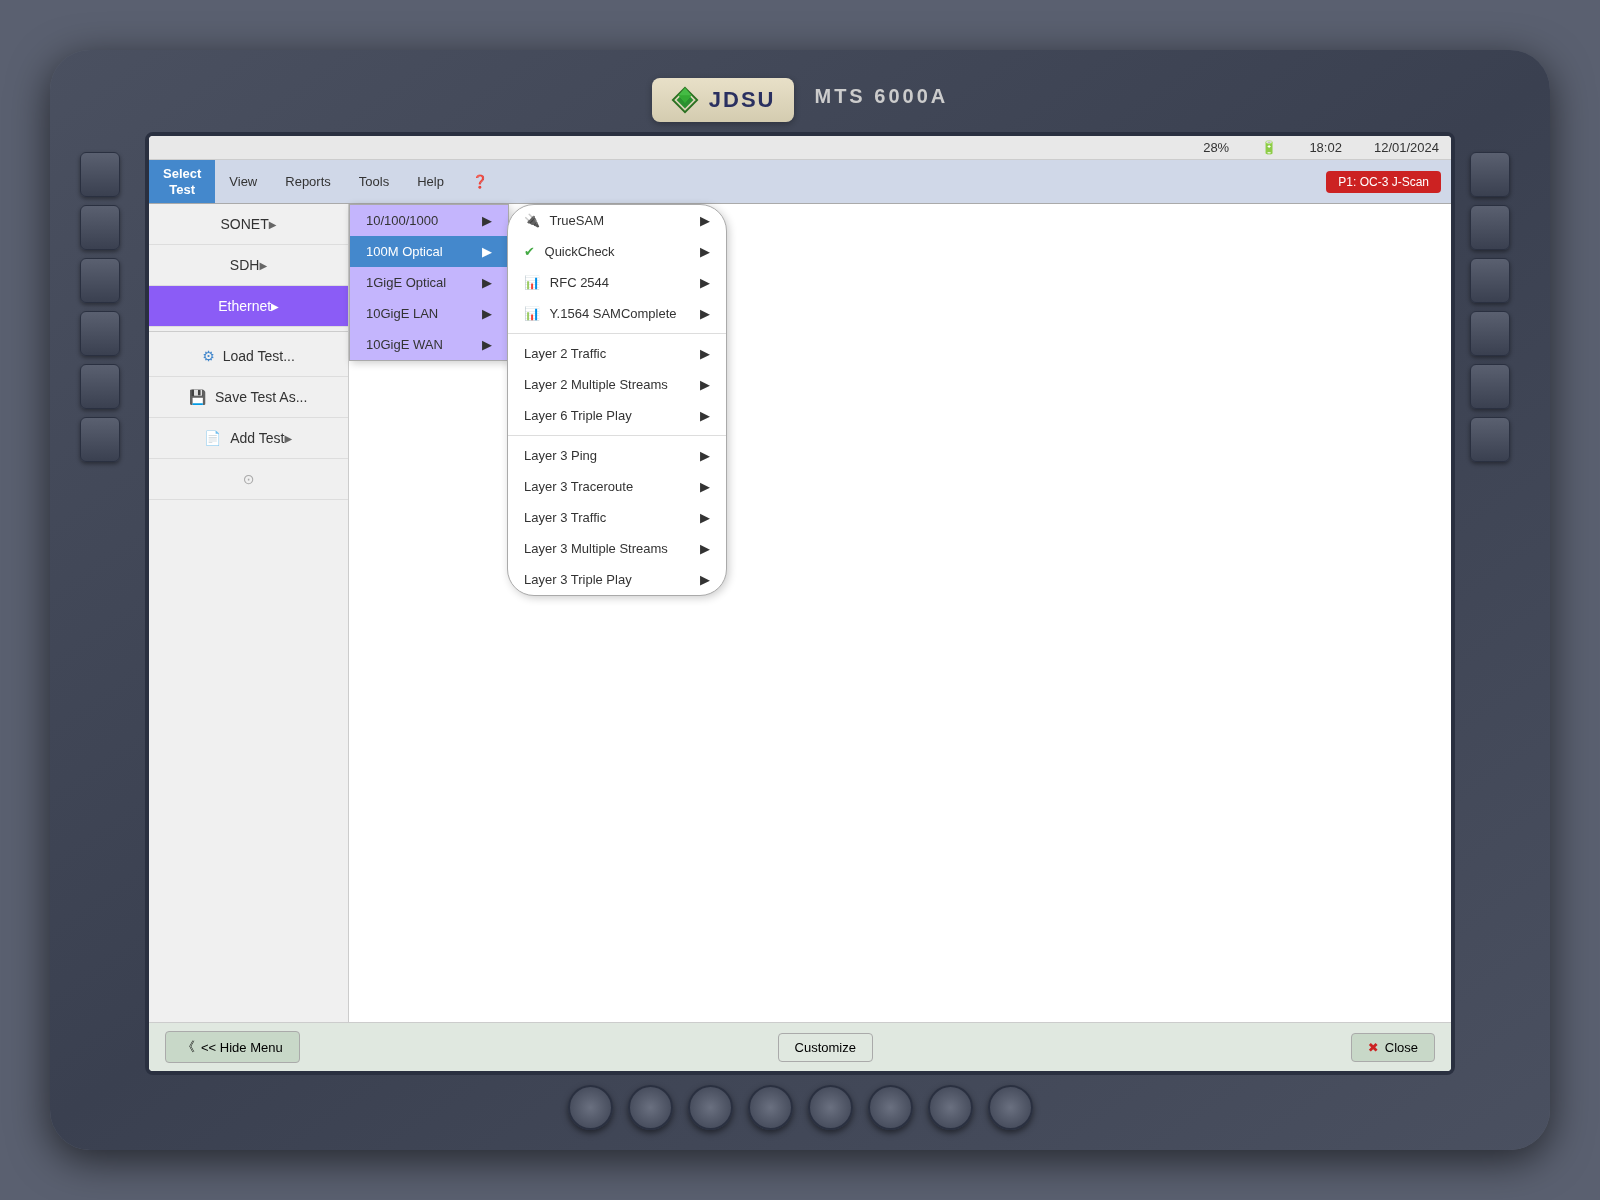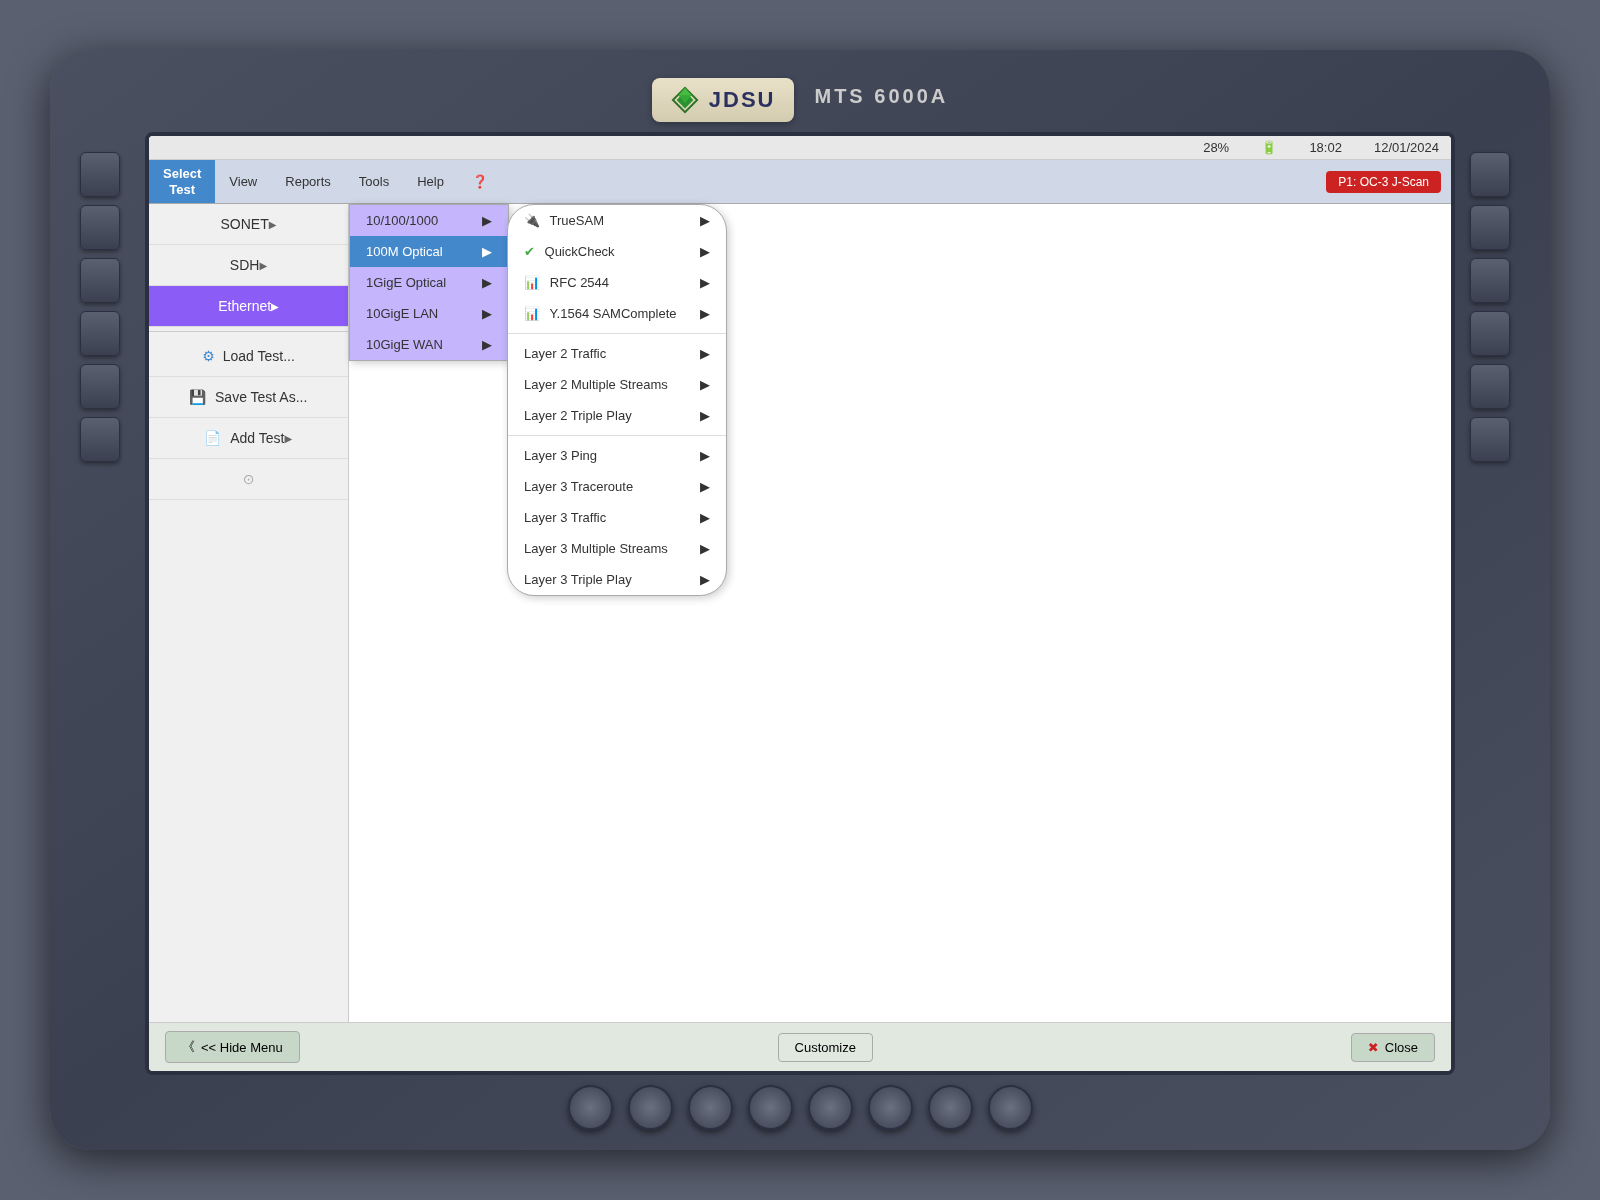--- a/index.html
+++ b/index.html
@@ -499,21 +499,21 @@
           <div class="dropdown-separator"></div>
           <div class="dropdown-item">
             <span>Layer 2 Traffic</span>
             <span>▶</span>
           </div>
           <div class="dropdown-item">
             <span>Layer 2 Multiple Streams</span>
             <span>▶</span>
           </div>
           <div class="dropdown-item">
-            <span>Layer 2 Triple Play</span>
+            <span>Layer 6 Triple Play</span>
             <span>▶</span>
           </div>
           <div class="dropdown-separator"></div>
           <div class="dropdown-item">
             <span>Layer 3 Ping</span>
             <span>▶</span>
           </div>
           <div class="dropdown-item">
             <span>Layer 3 Traceroute</span>
             <span>▶</span>

